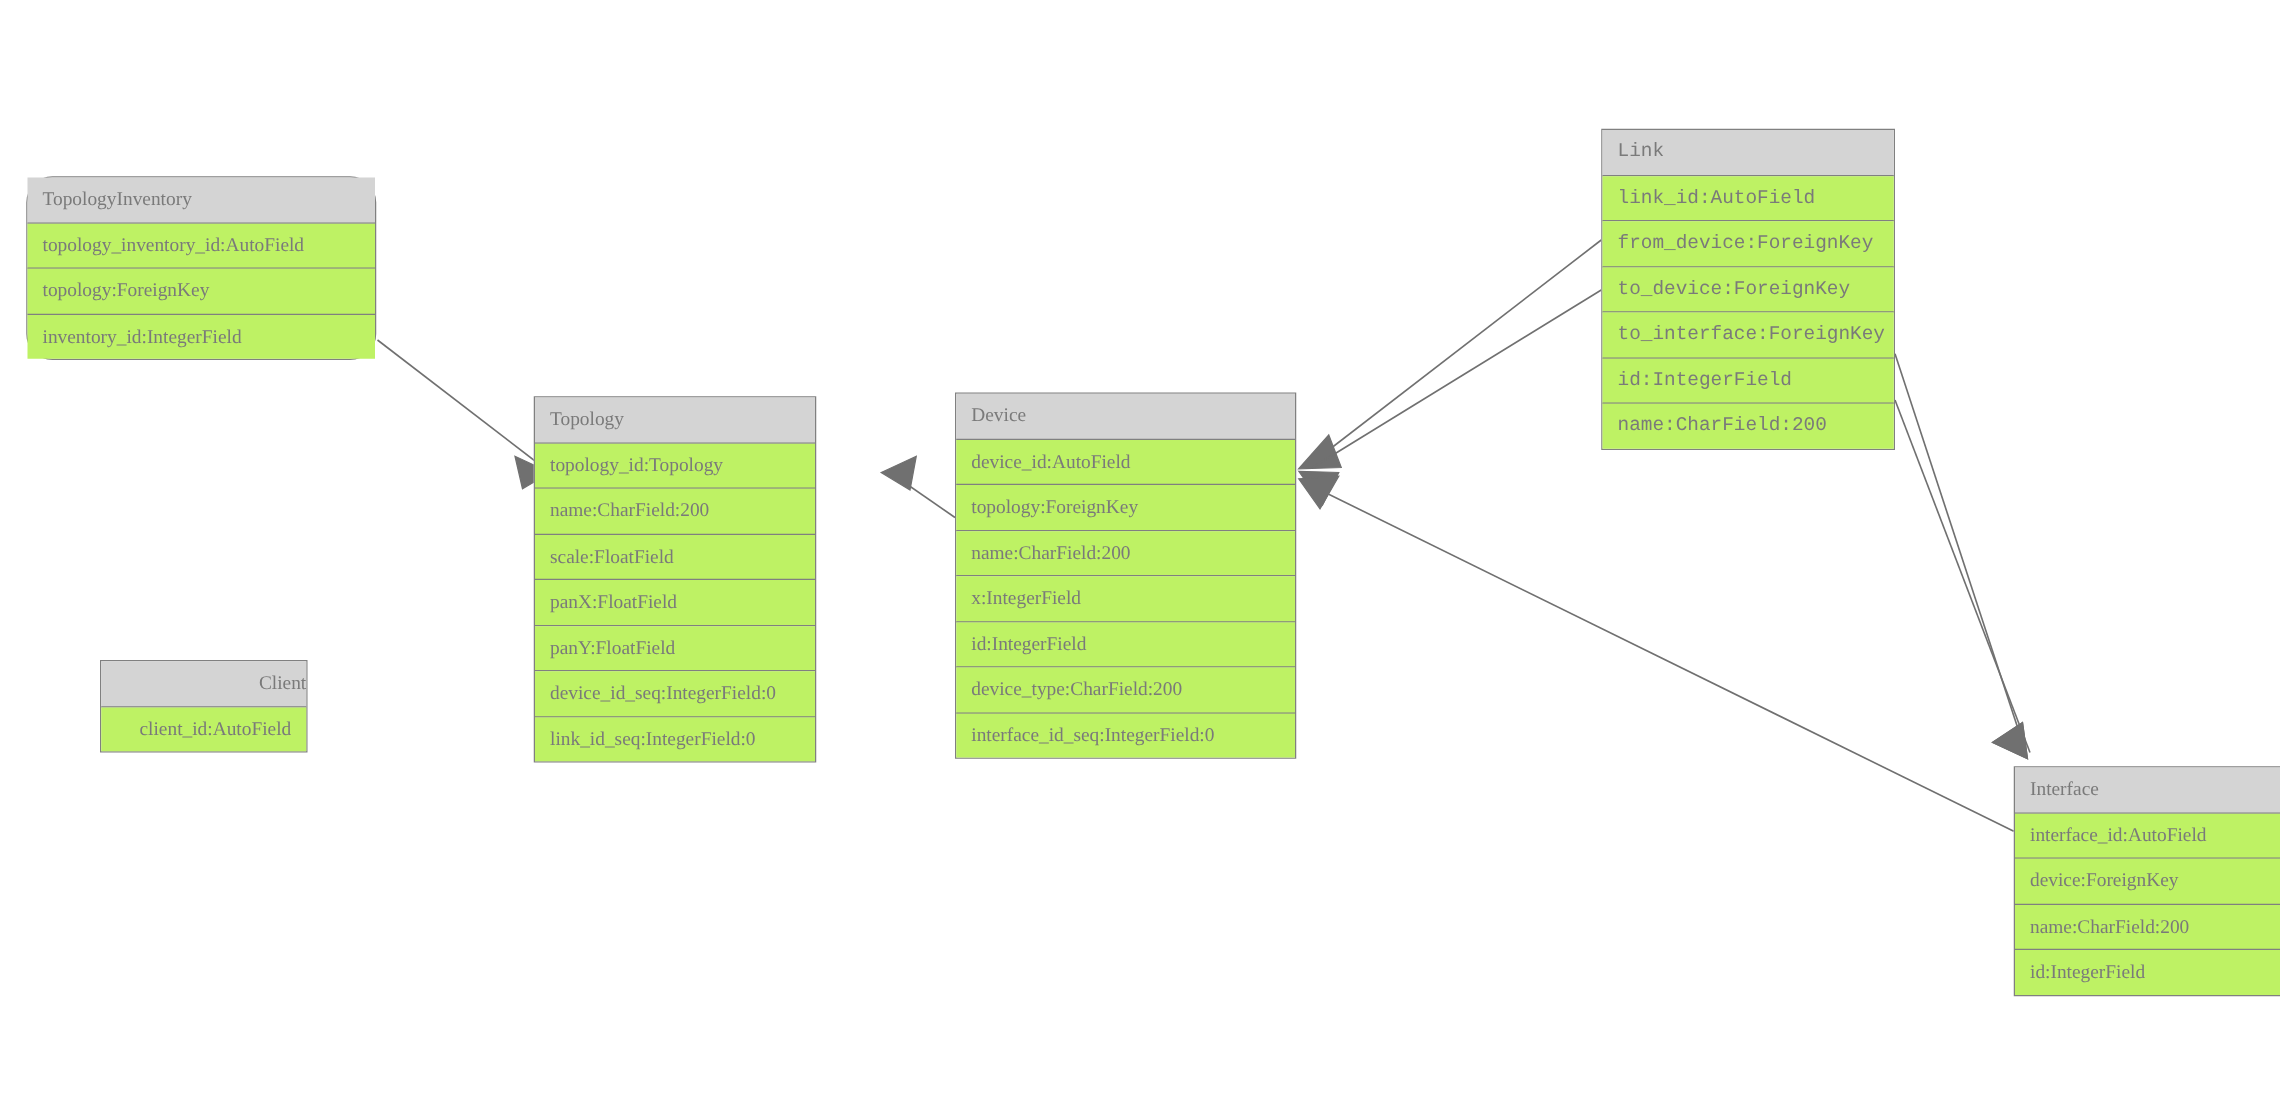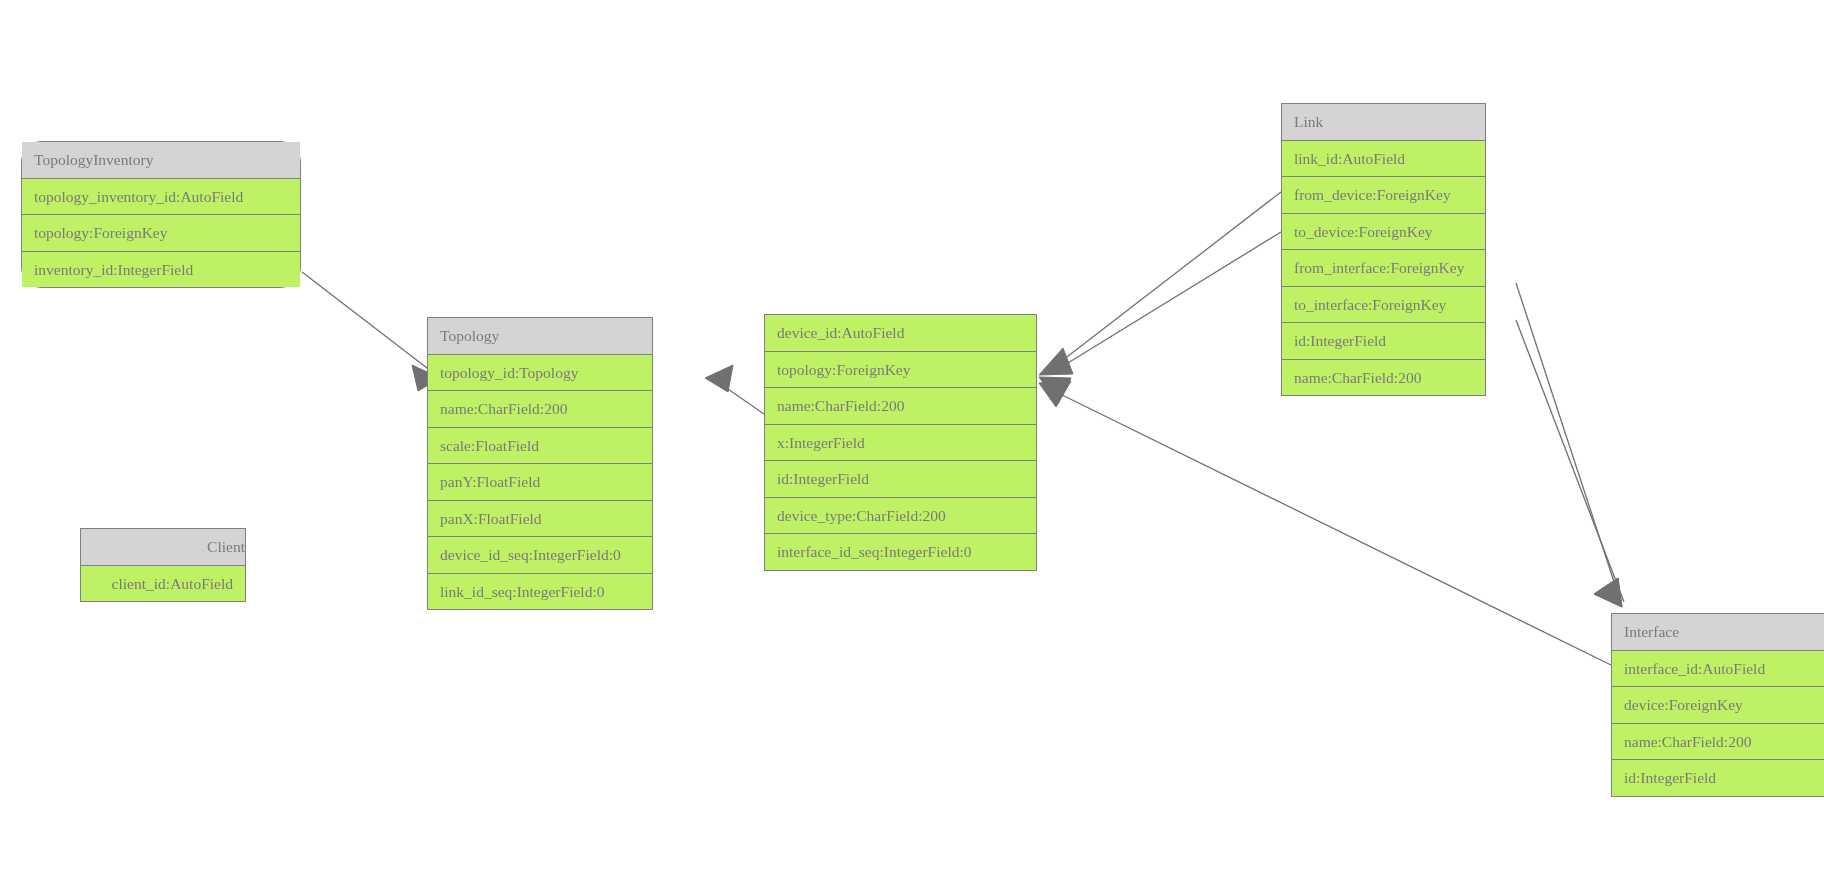--- a/index.html
+++ b/index.html
@@ -96,40 +96,40 @@
         <div class="entity-header">TopologyInventory</div>
         <div class="entity-field">topology_inventory_id:AutoField</div>
         <div class="entity-field">topology:ForeignKey</div>
         <div class="entity-field">inventory_id:IntegerField</div>
       </div>
       <div class="entity" style="left: 427px; top: 317px; width: 226px;">
         <div class="entity-header">Topology</div>
         <div class="entity-field">topology_id:Topology</div>
         <div class="entity-field">name:CharField:200</div>
         <div class="entity-field">scale:FloatField</div>
+        <div class="entity-field">panX:FloatField</div>
         <div class="entity-field">panY:FloatField</div>
-        <div class="entity-field">panX:FloatField</div>
         <div class="entity-field">device_id_seq:IntegerField:0</div>
         <div class="entity-field">link_id_seq:IntegerField:0</div>
       </div>
       <div class="entity" style="left: 764px; top: 314px; width: 273px;">
+        <div class="entity-header">Device</div>
         <div class="entity-field">device_id:AutoField</div>
         <div class="entity-field">topology:ForeignKey</div>
         <div class="entity-field">name:CharField:200</div>
         <div class="entity-field">x:IntegerField</div>
         <div class="entity-field">id:IntegerField</div>
         <div class="entity-field">device_type:CharField:200</div>
         <div class="entity-field">interface_id_seq:IntegerField:0</div>
       </div>
-      <div class="entity" style="left: 1281px; top: 103px; width: 205px;">
+      <div class="entity" style="left: 1281px; top: 103px; width: 235px; font-family: Liberation Mono, monospace;">
         <div class="entity-header">Link</div>
         <div class="entity-field">link_id:AutoField</div>
         <div class="entity-field">from_device:ForeignKey</div>
         <div class="entity-field">to_device:ForeignKey</div>
-        <div class="entity-field">from_interface:ForeignKey</div>
         <div class="entity-field">to_interface:ForeignKey</div>
         <div class="entity-field">id:IntegerField</div>
         <div class="entity-field">name:CharField:200</div>
       </div>
       <div class="entity" style="left: 1611px; top: 569px; width: 216px; margin-top: 44px;">
         <div class="entity-header">Interface</div>
         <div class="entity-field">interface_id:AutoField</div>
         <div class="entity-field">device:ForeignKey</div>
         <div class="entity-field">name:CharField:200</div>
         <div class="entity-field">id:IntegerField</div>

